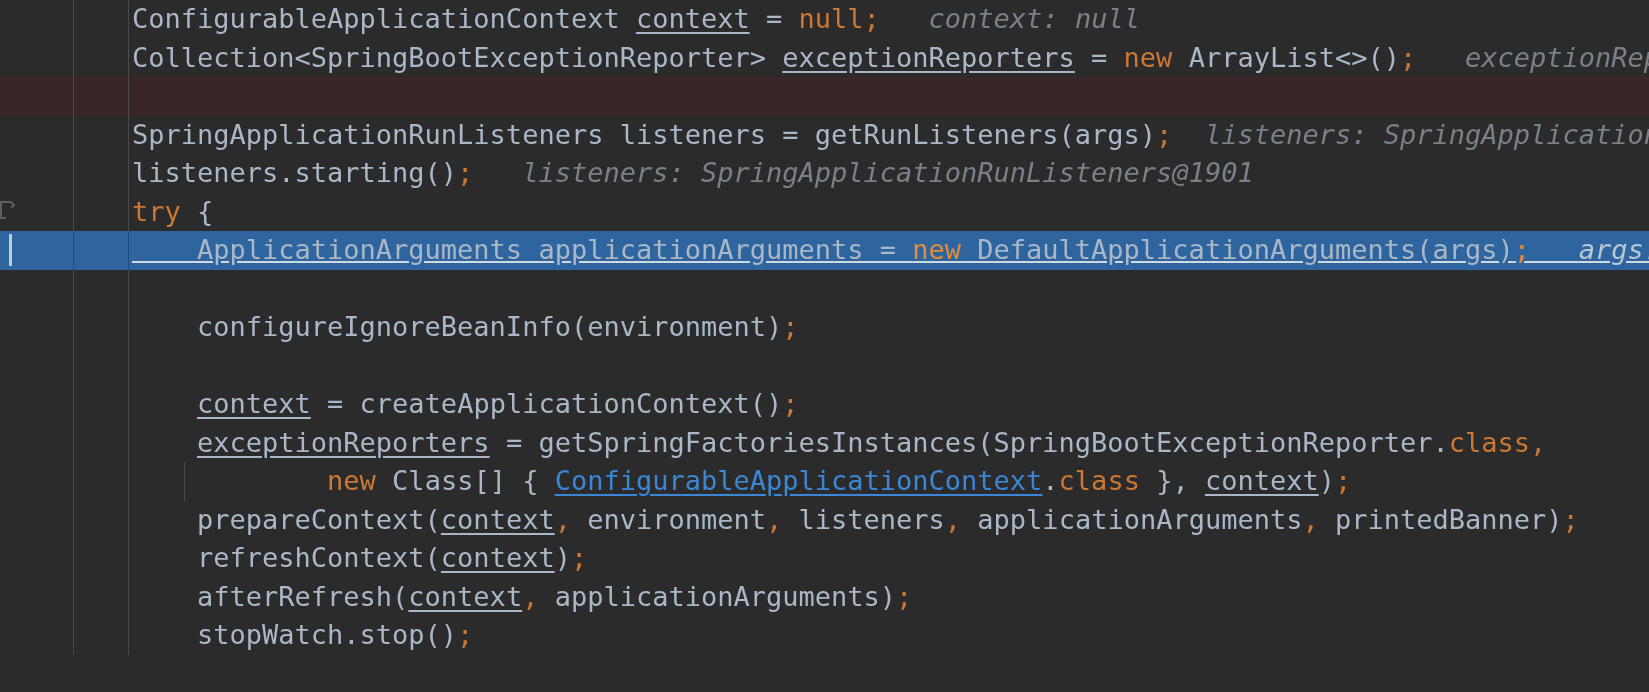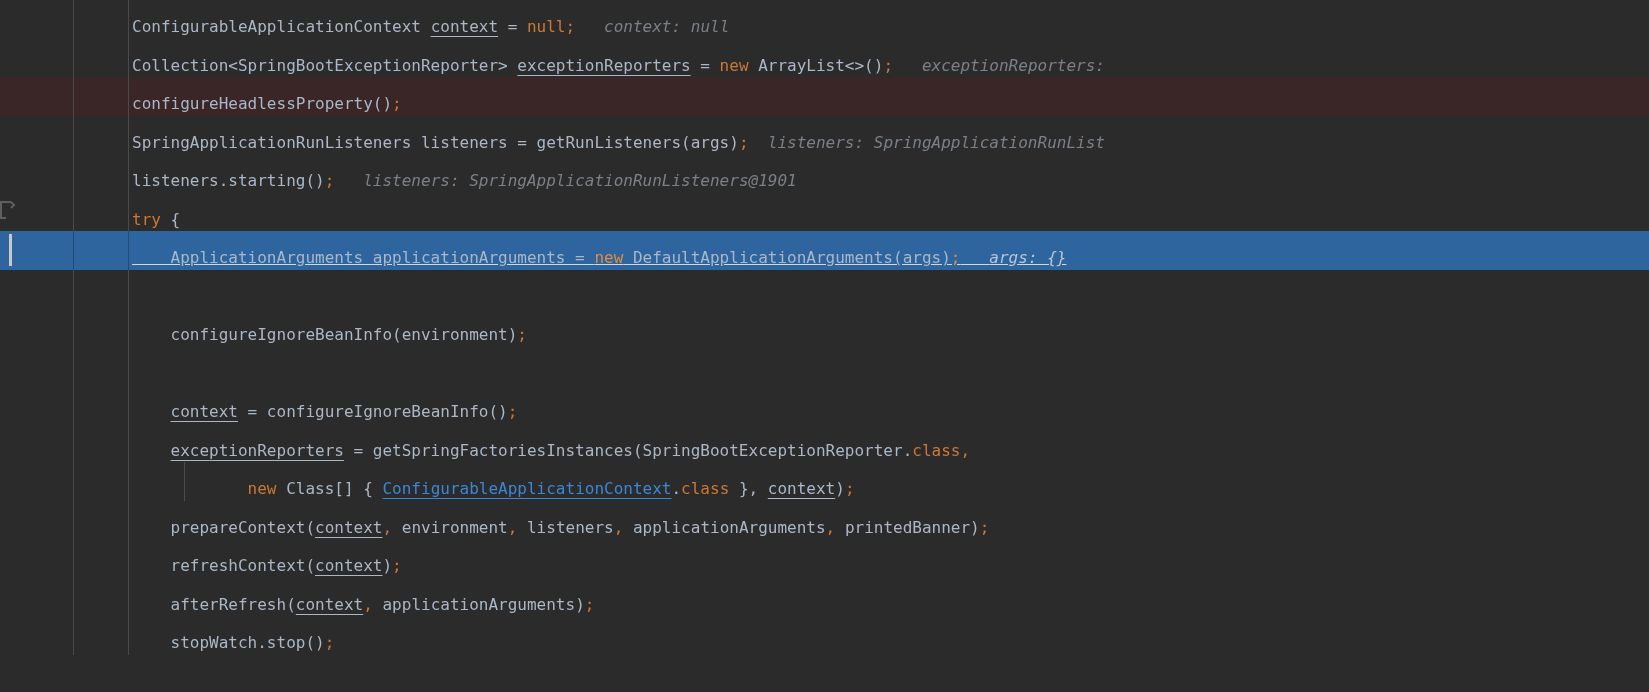--- a/index.html
+++ b/index.html
@@ -36,23 +36,23 @@
     background:#c8c8c8;
   }
 
   
   .foldmark{
     position:absolute;left:0px;top:8px;width:16px;height:18px;
   }
 
   
   .code{
-    position:absolute;left:132px;top:8px;height:38.5px;
+    position:absolute;left:132px;top:0;height:38.5px;
     line-height:38.5px;
-    font-size:16px;
+    font-size:27px;
     letter-spacing:0px;
     color:#a9b7c6;
     white-space:pre;
   }
 
   
   .indentguide{
     position:absolute;width:1px;top:0;height:38.5px;background:#4b4b4b;
   }
 
@@ -67,32 +67,32 @@
   .row.sel .hint{color:#b9c6d4;}
   .row.sel .kw,.row.sel .punc{color:#e08b3e;}
 </style>
 </head>
 <body>
 
 <div id="editor">
   <div id="rows">
       <div class="row" id="line-context-decl" style="top: 0px;"><div class="rowbg"></div><div class="gutter-a"></div><div class="vline1"></div><div class="gutter-b"></div><div class="vline2"></div><div class="code"><span class="ident">ConfigurableApplicationContext </span><span class="under">context</span><span class="ident"> = </span><span class="kw">null</span><span class="punc">;</span><span class="ident">   </span><span class="hint">context: null</span></div></div>
       <div class="row" id="line-exception-reporters-decl" style="top: 38.5px;"><div class="rowbg"></div><div class="gutter-a"></div><div class="vline1"></div><div class="gutter-b"></div><div class="vline2"></div><div class="code"><span class="ident">Collection&lt;SpringBootExceptionReporter&gt; </span><span class="under">exceptionReporters</span><span class="ident"> = </span><span class="kw">new</span><span class="ident"> ArrayList&lt;&gt;()</span><span class="punc">;</span><span class="ident">   </span><span class="hint">exceptionReporters:</span></div></div>
-      <div class="row exec" id="line-configure-headless" style="top: 77px;"><div class="rowbg"></div><div class="gutter-a"></div><div class="vline1"></div><div class="gutter-b"></div><div class="vline2"></div><div class="code"><span class="ident">configureHeadlessProperty()</span><span class="punc">;</span></div></div>
+      <div class="row exec" id="line-configure-headless" style="top: 77px;"><div class="rowbg"></div><div class="gutter-a"></div><div class="vline1"></div><div class="gutter-b"></div><div class="vline2"></div></div>
       <div class="row" id="line-run-listeners" style="top: 115.5px;"><div class="rowbg"></div><div class="gutter-a"></div><div class="vline1"></div><div class="gutter-b"></div><div class="vline2"></div><div class="code"><span class="ident">SpringApplicationRunListeners listeners = getRunListeners(args)</span><span class="punc">;</span><span class="ident">  </span><span class="hint">listeners: SpringApplicationRunList</span></div></div>
       <div class="row" id="line-listeners-starting" style="top: 154px;"><div class="rowbg"></div><div class="gutter-a"></div><div class="vline1"></div><div class="gutter-b"></div><div class="vline2"></div><div class="code"><span class="ident">listeners.starting()</span><span class="punc">;</span><span class="ident">   </span><span class="hint">listeners: SpringApplicationRunListeners@1901</span></div></div>
       <div class="row" id="line-try" style="top: 192.5px;"><div class="rowbg"></div><div class="gutter-a"></div><div class="vline1"></div><div class="gutter-b"></div><div class="vline2"></div><div class="foldmark"><svg width="16" height="18" viewBox="0 0 16 18">
             <path d="M11 1 H1 V17 H6" fill="none" stroke="#5f5f5f" stroke-width="2"></path>
             <path d="M11 1 L14 4 L11 7" fill="none" stroke="#5f5f5f" stroke-width="2"></path>
           </svg></div><div class="code"><span class="kw">try</span><span class="ident"> {</span></div></div>
       <div class="row sel" id="line-application-arguments" style="top: 231px;"><div class="rowbg"></div><div class="gutter-a"></div><div class="vline1"></div><div class="gutter-b"></div><div class="vline2"></div><div class="caret"></div><div class="code"><span class="ident">    ApplicationArguments applicationArguments = </span><span class="kw">new</span><span class="ident"> DefaultApplicationArguments(args)</span><span class="punc">;</span><span class="ident">   </span><span class="hint">args: {}</span></div></div>
       <div class="row" id="line-prepare-environment" style="top: 269.5px;"><div class="rowbg"></div><div class="gutter-a"></div><div class="vline1"></div><div class="gutter-b"></div><div class="vline2"></div></div>
       <div class="row" id="line-configure-ignore-bean-info" style="top: 308px;"><div class="rowbg"></div><div class="gutter-a"></div><div class="vline1"></div><div class="gutter-b"></div><div class="vline2"></div><div class="code"><span class="ident">    configureIgnoreBeanInfo(environment)</span><span class="punc">;</span></div></div>
       <div class="row" id="line-print-banner" style="top: 346.5px;"><div class="rowbg"></div><div class="gutter-a"></div><div class="vline1"></div><div class="gutter-b"></div><div class="vline2"></div></div>
-      <div class="row" id="line-create-application-context" style="top: 385px;"><div class="rowbg"></div><div class="gutter-a"></div><div class="vline1"></div><div class="gutter-b"></div><div class="vline2"></div><div class="code"><span class="ident">    </span><span class="under">context</span><span class="ident"> = configureIgnoreBeanInfo()</span><span class="punc">;</span></div></div>
+      <div class="row" id="line-create-application-context" style="top: 385px;"><div class="rowbg"></div><div class="gutter-a"></div><div class="vline1"></div><div class="gutter-b"></div><div class="vline2"></div><div class="code"><span class="ident">    </span><span class="under">context</span><span class="ident"> = createApplicationContext()</span><span class="punc">;</span></div></div>
       <div class="row" id="line-get-spring-factories-instances" style="top: 423.5px;"><div class="rowbg"></div><div class="gutter-a"></div><div class="vline1"></div><div class="gutter-b"></div><div class="vline2"></div><div class="code"><span class="ident">    </span><span class="under">exceptionReporters</span><span class="ident"> = getSpringFactoriesInstances(SpringBootExceptionReporter.</span><span class="kw">class</span><span class="punc">,</span></div></div>
       <div class="row" id="line-new-class-array" style="top: 462px;"><div class="rowbg"></div><div class="gutter-a"></div><div class="vline1"></div><div class="gutter-b"></div><div class="vline2"></div><div class="indentguide" style="left: 184px;"></div><div class="code"><span class="ident">            </span><span class="kw">new</span><span class="ident"> Class[] { </span><span class="link">ConfigurableApplicationContext</span><span class="ident">.</span><span class="kw">class</span><span class="ident"> }, </span><span class="under">context</span><span class="ident">)</span><span class="punc">;</span></div></div>
       <div class="row" id="line-prepare-context" style="top: 500.5px;"><div class="rowbg"></div><div class="gutter-a"></div><div class="vline1"></div><div class="gutter-b"></div><div class="vline2"></div><div class="code"><span class="ident">    prepareContext(</span><span class="under">context</span><span class="punc">,</span><span class="ident"> environment</span><span class="punc">,</span><span class="ident"> listeners</span><span class="punc">,</span><span class="ident"> applicationArguments</span><span class="punc">,</span><span class="ident"> printedBanner)</span><span class="punc">;</span></div></div>
       <div class="row" id="line-refresh-context" style="top: 539px;"><div class="rowbg"></div><div class="gutter-a"></div><div class="vline1"></div><div class="gutter-b"></div><div class="vline2"></div><div class="code"><span class="ident">    refreshContext(</span><span class="under">context</span><span class="ident">)</span><span class="punc">;</span></div></div>
       <div class="row" id="line-after-refresh" style="top: 577.5px;"><div class="rowbg"></div><div class="gutter-a"></div><div class="vline1"></div><div class="gutter-b"></div><div class="vline2"></div><div class="code"><span class="ident">    afterRefresh(</span><span class="under">context</span><span class="punc">,</span><span class="ident"> applicationArguments)</span><span class="punc">;</span></div></div>
       <div class="row" id="line-stopwatch-stop" style="top: 616px;"><div class="rowbg"></div><div class="gutter-a"></div><div class="vline1"></div><div class="gutter-b"></div><div class="vline2"></div><div class="code"><span class="ident">    stopWatch.stop()</span><span class="punc">;</span></div></div>
     </div>
 </div>
 
 </body></html>

